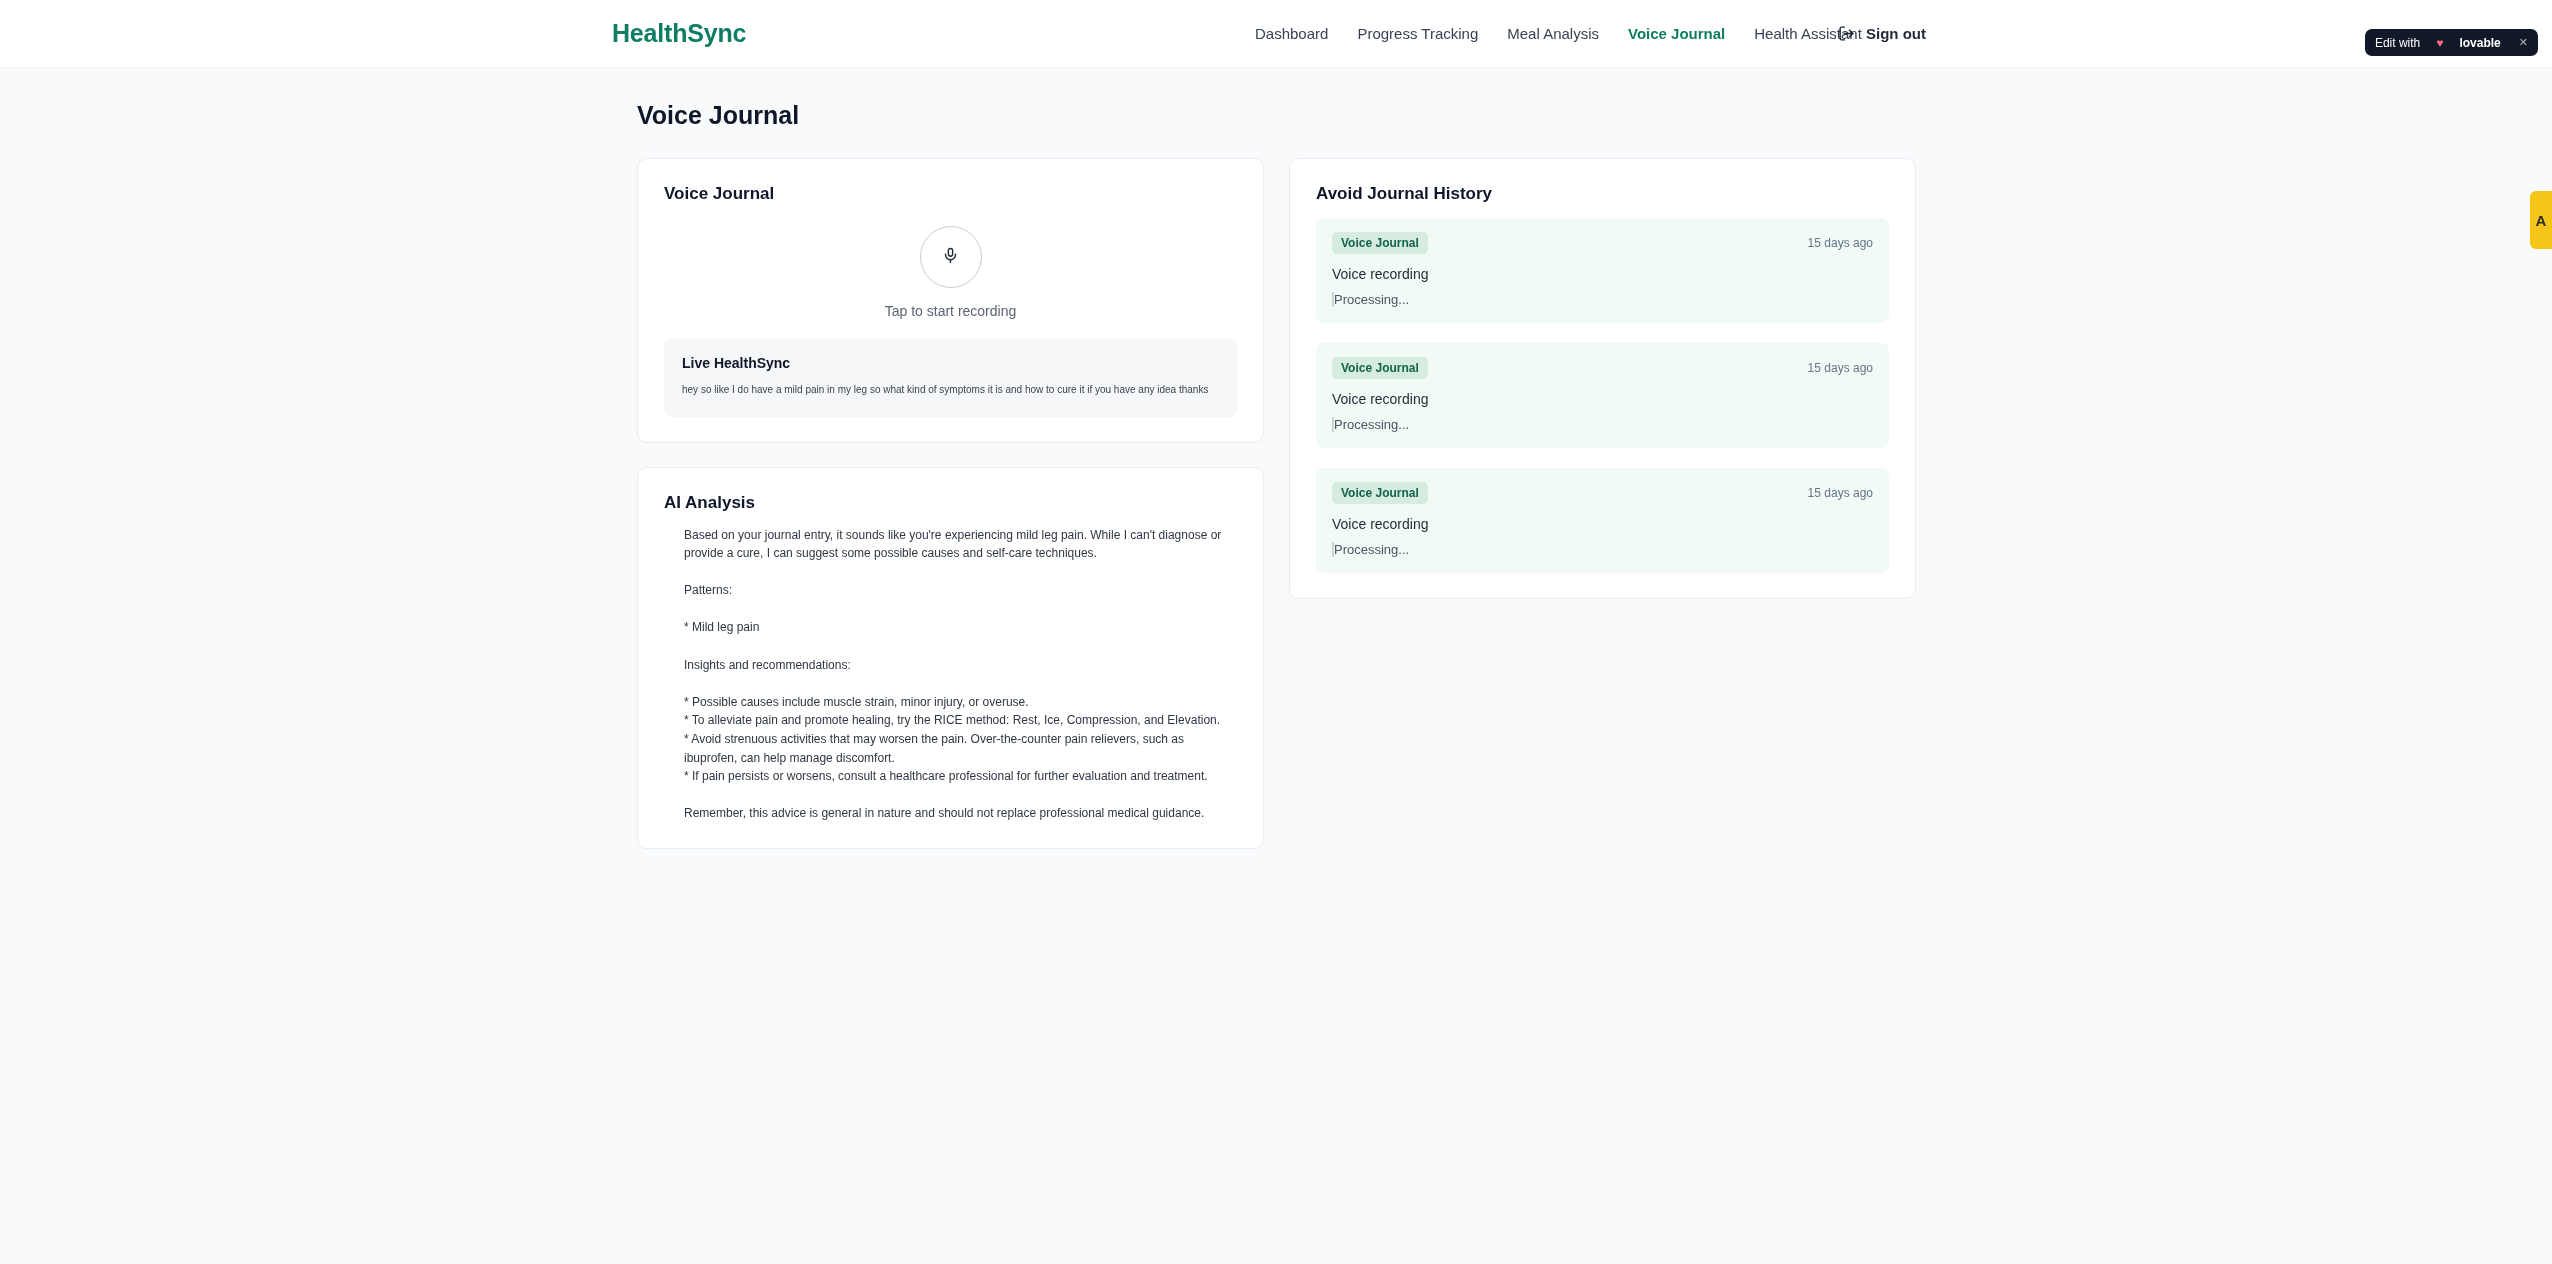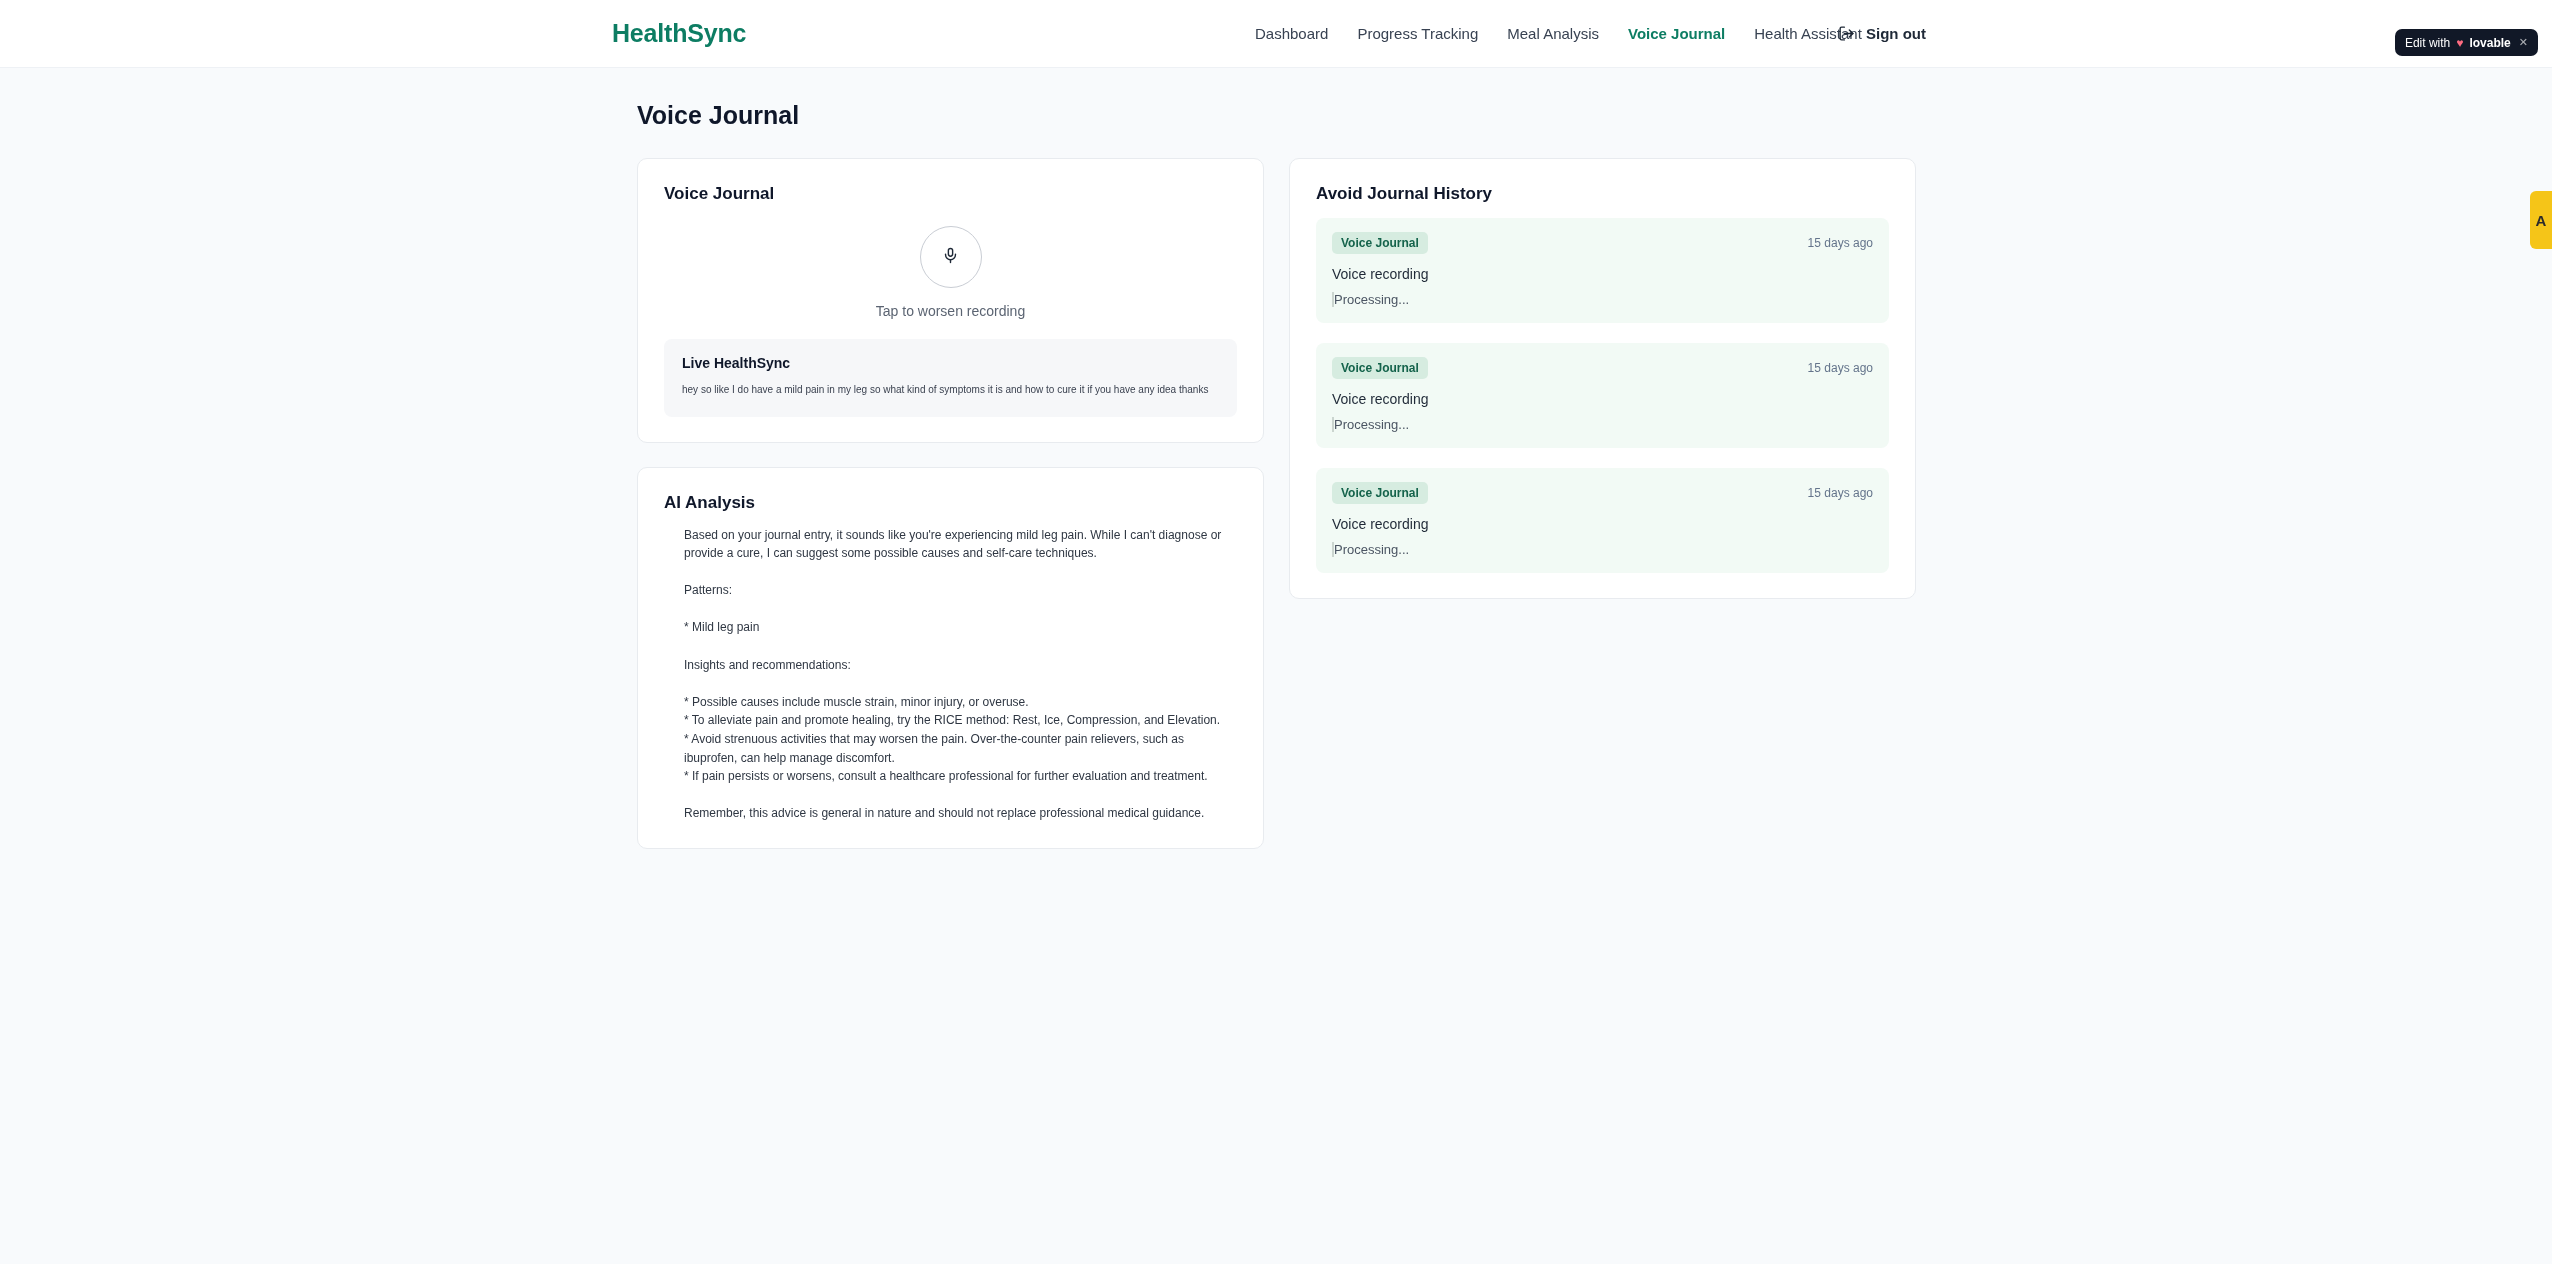--- a/index.html
+++ b/index.html
@@ -220,21 +220,21 @@
   .lovable-badge {
     position: absolute;
     right: 14px;
     bottom: 12px;
     background: #111827;
     color: #ffffff;
     border-radius: 7px;
     height: 27px;
     display: flex;
     align-items: center;
-    gap: 6px;
+    gap: 16px;
     padding: 0 10px;
     font-size: 12px;
     cursor: pointer;
     margin-top: 31px;
   }
   .lovable-badge .heart { color: #ff6b81; font-size: 12px; }
   .lovable-badge .name { font-weight: bold; }
   .lovable-badge .x { opacity: .65; font-size: 11px; margin-left: 2px; }
 </style>
 </head>
@@ -276,21 +276,21 @@
         <div class="recorder">
           <div class="mic-button">
             <span>
               <svg width="17" height="17" viewBox="0 0 24 24" fill="none" stroke="#1f2937" stroke-width="2" stroke-linecap="round" stroke-linejoin="round">
                 <rect x="9" y="2" width="6" height="11" rx="3"></rect>
                 <path d="M5 10v1a7 7 0 0 0 14 0v-1"></path>
                 <line x1="12" y1="19" x2="12" y2="22"></line>
               </svg>
             </span>
           </div>
-          <div class="mic-hint">Tap to worsen recording</div>
+          <div class="mic-hint">Tap to start recording</div>
         </div>
 
         <div class="transcript-box">
           <div class="transcript-label">Live HealthSync</div>
           <div class="transcript-text">hey so like I do have a mild pain in my leg so what kind of symptoms it is and how to cure it if you have any idea thanks</div>
         </div>
       </div>
 
       <div class="card">
         <div class="card-title">AI Analysis</div>

